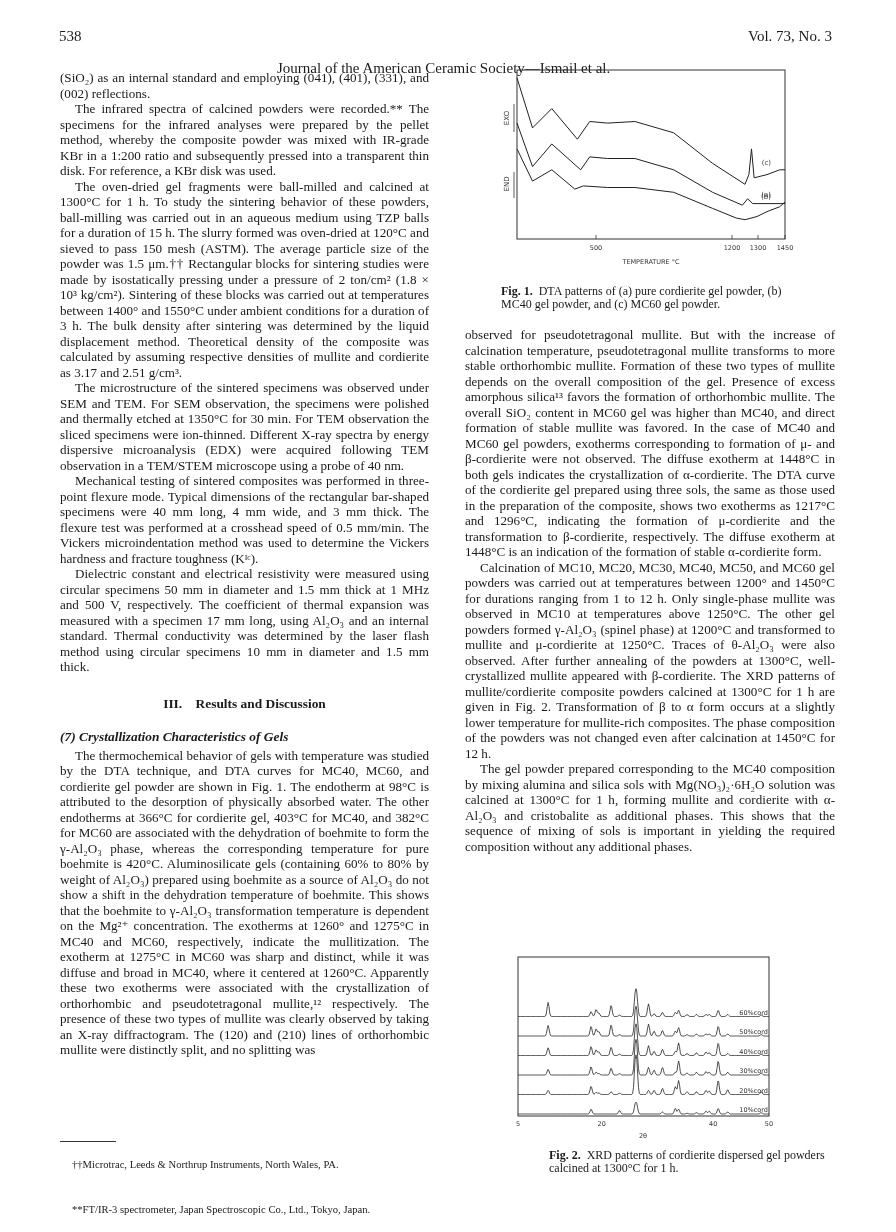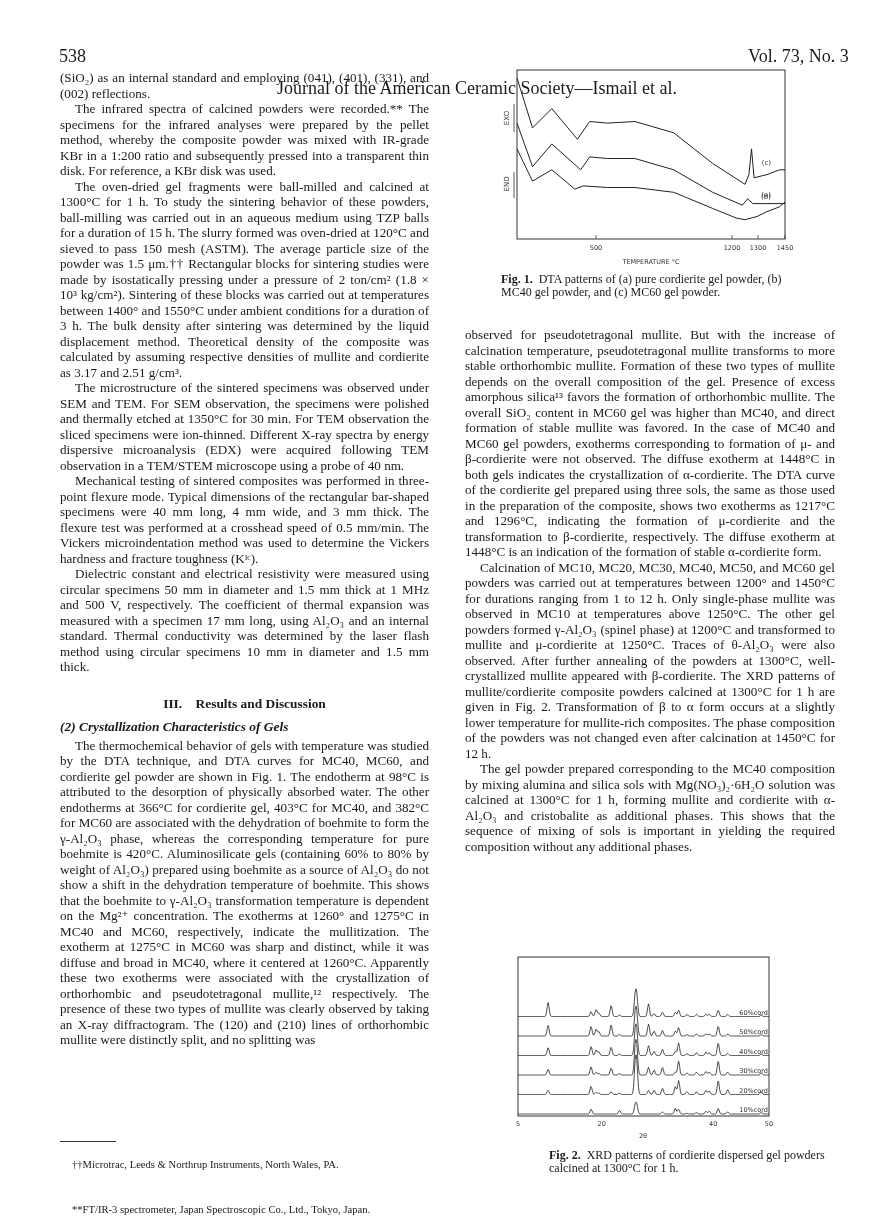--- a/index.html
+++ b/index.html
@@ -1,53 +1,53 @@
 <!DOCTYPE html>
 <html><head>
 <meta charset="utf-8">
 <style>
   html,body{margin:0;padding:0;background:#fff;}
   body{width:896px;height:1232px;position:relative;overflow:hidden;color:#1a1a1a;
        font-family:"Liberation Serif","DejaVu Serif",serif;}
-  .hdr{position:absolute;top:46px;font-size:18px;}
+  .hdr{position:absolute;top:28px;font-size:15px;}
   #pg{left:59px;}
   #jt{left:277px;margin-top:32px;}
   #vol{left:748px;}
   .col{position:absolute;width:369px;font-size:13.1px;line-height:15.5px;text-align:justify;}
   #lc{left:60px;top:70px;}
   #rc{left:465px;top:327px;width:370px;}
   .col p{margin:0;text-indent:15px;}
   .col p.noind{text-indent:0;}
-  h2.sec{font-size:13.4px;font-weight:bold;text-align:center;margin:21px 0 8px 0;}
+  h2.sec{font-size:13.4px;font-weight:bold;text-align:center;margin:21px 0 18px 0;}
   h3.sub{font-size:13.4px;font-weight:bold;font-style:italic;margin:0 0 3px 0;}
   .fn-rule{position:absolute;left:60px;top:1141px;width:56px;border-top:1px solid #333;}
   .fn{position:absolute;left:72px;font-size:10.6px;line-height:11px;}
   #fn1{top:1204px;} #fn2{top:1159px;text-align:center;}
   .cap{position:absolute;font-size:12px;line-height:12.5px;}
   .cap b{font-weight:bold;}
-  #cap1{left:501px;top:273px;width:300px;}
+  #cap1{left:501px;top:285px;width:300px;}
   #cap2{left:505px;top:1149px;width:290px;margin-left:44px;}
   svg text{font-family:"DejaVu Sans",sans-serif;}
 </style>
 </head>
 <body>
 
 <div class="hdr" id="pg">538</div>
 <div class="hdr" id="jt">Journal of the American Ceramic Society—Ismail et al.</div>
 <div class="hdr" id="vol">Vol. 73, No. 3</div>
 
 <div class="col" id="lc">
   <p class="noind">(SiO₂) as an internal standard and employing (041), (401), (331), and (002) reflections.</p>
   <p>The infrared spectra of calcined powders were recorded.** The specimens for the infrared analyses were prepared by the pellet method, whereby the composite powder was mixed with IR-grade KBr in a 1:200 ratio and subsequently pressed into a transparent thin disk. For reference, a KBr disk was used.</p>
   <p>The oven-dried gel fragments were ball-milled and calcined at 1300°C for 1 h. To study the sintering behavior of these powders, ball-milling was carried out in an aqueous medium using TZP balls for a duration of 15 h. The slurry formed was oven-dried at 120°C and sieved to pass 150 mesh (ASTM). The average particle size of the powder was 1.5 μm.†† Rectangular blocks for sintering studies were made by isostatically pressing under a pressure of 2 ton/cm² (1.8 × 10³ kg/cm²). Sintering of these blocks was carried out at temperatures between 1400° and 1550°C under ambient conditions for a duration of 3 h. The bulk density after sintering was determined by the liquid displacement method. Theoretical density of the composite was calculated by assuming respective densities of mullite and cordierite as 3.17 and 2.51 g/cm³.</p>
   <p>The microstructure of the sintered specimens was observed under SEM and TEM. For SEM observation, the specimens were polished and thermally etched at 1350°C for 30 min. For TEM observation the sliced specimens were ion-thinned. Different X-ray spectra by energy dispersive microanalysis (EDX) were acquired following TEM observation in a TEM/STEM microscope using a probe of 40 nm.</p>
   <p>Mechanical testing of sintered composites was performed in three-point flexure mode. Typical dimensions of the rectangular bar-shaped specimens were 40 mm long, 4 mm wide, and 3 mm thick. The flexure test was performed at a crosshead speed of 0.5 mm/min. The Vickers microindentation method was used to determine the Vickers hardness and fracture toughness (Kᴵᶜ).</p>
   <p>Dielectric constant and electrical resistivity were measured using circular specimens 50 mm in diameter and 1.5 mm thick at 1 MHz and 500 V, respectively. The coefficient of thermal expansion was measured with a specimen 17 mm long, using Al₂O₃ and an internal standard. Thermal conductivity was determined by the laser flash method using circular specimens 10 mm in diameter and 1.5 mm thick.</p>
   <h2 class="sec">III. Results and Discussion</h2>
-  <h3 class="sub">(2) Crystallization Characteristics of Gels</h3>
+  <h3 class="sub">(7) Crystallization Characteristics of Gels</h3>
   <p>The thermochemical behavior of gels with temperature was studied by the DTA technique, and DTA curves for MC40, MC60, and cordierite gel powder are shown in Fig. 1. The endotherm at 98°C is attributed to the desorption of physically absorbed water. The other endotherms at 366°C for cordierite gel, 403°C for MC40, and 382°C for MC60 are associated with the dehydration of boehmite to form the γ-Al₂O₃ phase, whereas the corresponding temperature for pure boehmite is 420°C. Aluminosilicate gels (containing 60% to 80% by weight of Al₂O₃) prepared using boehmite as a source of Al₂O₃ do not show a shift in the dehydration temperature of boehmite. This shows that the boehmite to γ-Al₂O₃ transformation temperature is dependent on the Mg²⁺ concentration. The exotherms at 1260° and 1275°C in MC40 and MC60, respectively, indicate the mullitization. The exotherm at 1275°C in MC60 was sharp and distinct, while it was diffuse and broad in MC40, where it centered at 1260°C. Apparently these two exotherms were associated with the crystallization of orthorhombic and pseudotetragonal mullite,¹² respectively. The presence of these two types of mullite was clearly observed by taking an X-ray diffractogram. The (120) and (210) lines of orthorhombic mullite were distinctly split, and no splitting was</p>
 </div>
 
 <div class="fn-rule"></div>
 <div class="fn" id="fn1">**FT/IR-3 spectrometer, Japan Spectroscopic Co., Ltd., Tokyo, Japan.</div>
 <div class="fn" id="fn2">††Microtrac, Leeds &amp; Northrup Instruments, North Wales, PA.</div>
 
 <svg id="fig1" width="896" height="1232" style="position:absolute;left:0;top:0;pointer-events:none" xmlns="http://www.w3.org/2000/svg">
   <rect x="517" y="70" width="268" height="169" fill="none" stroke="#333" stroke-width="1"></rect>
   <g>

